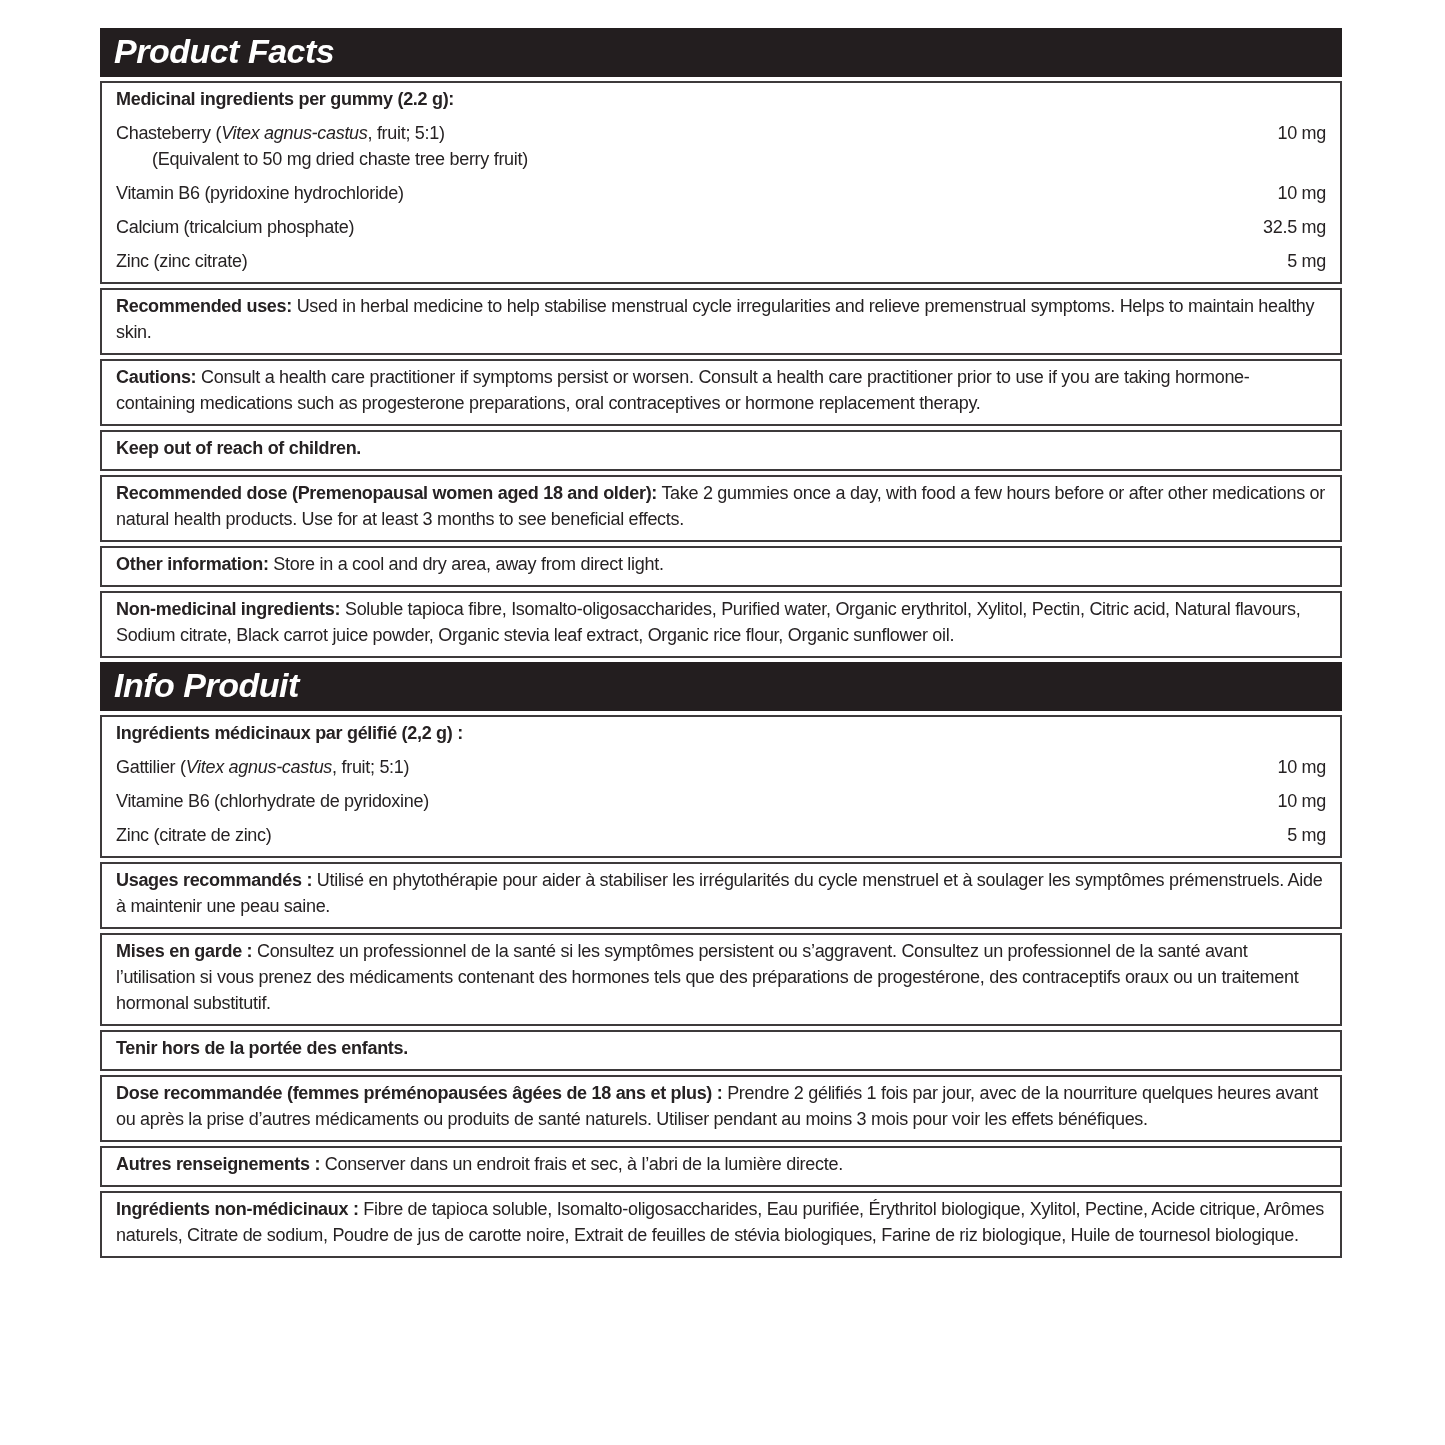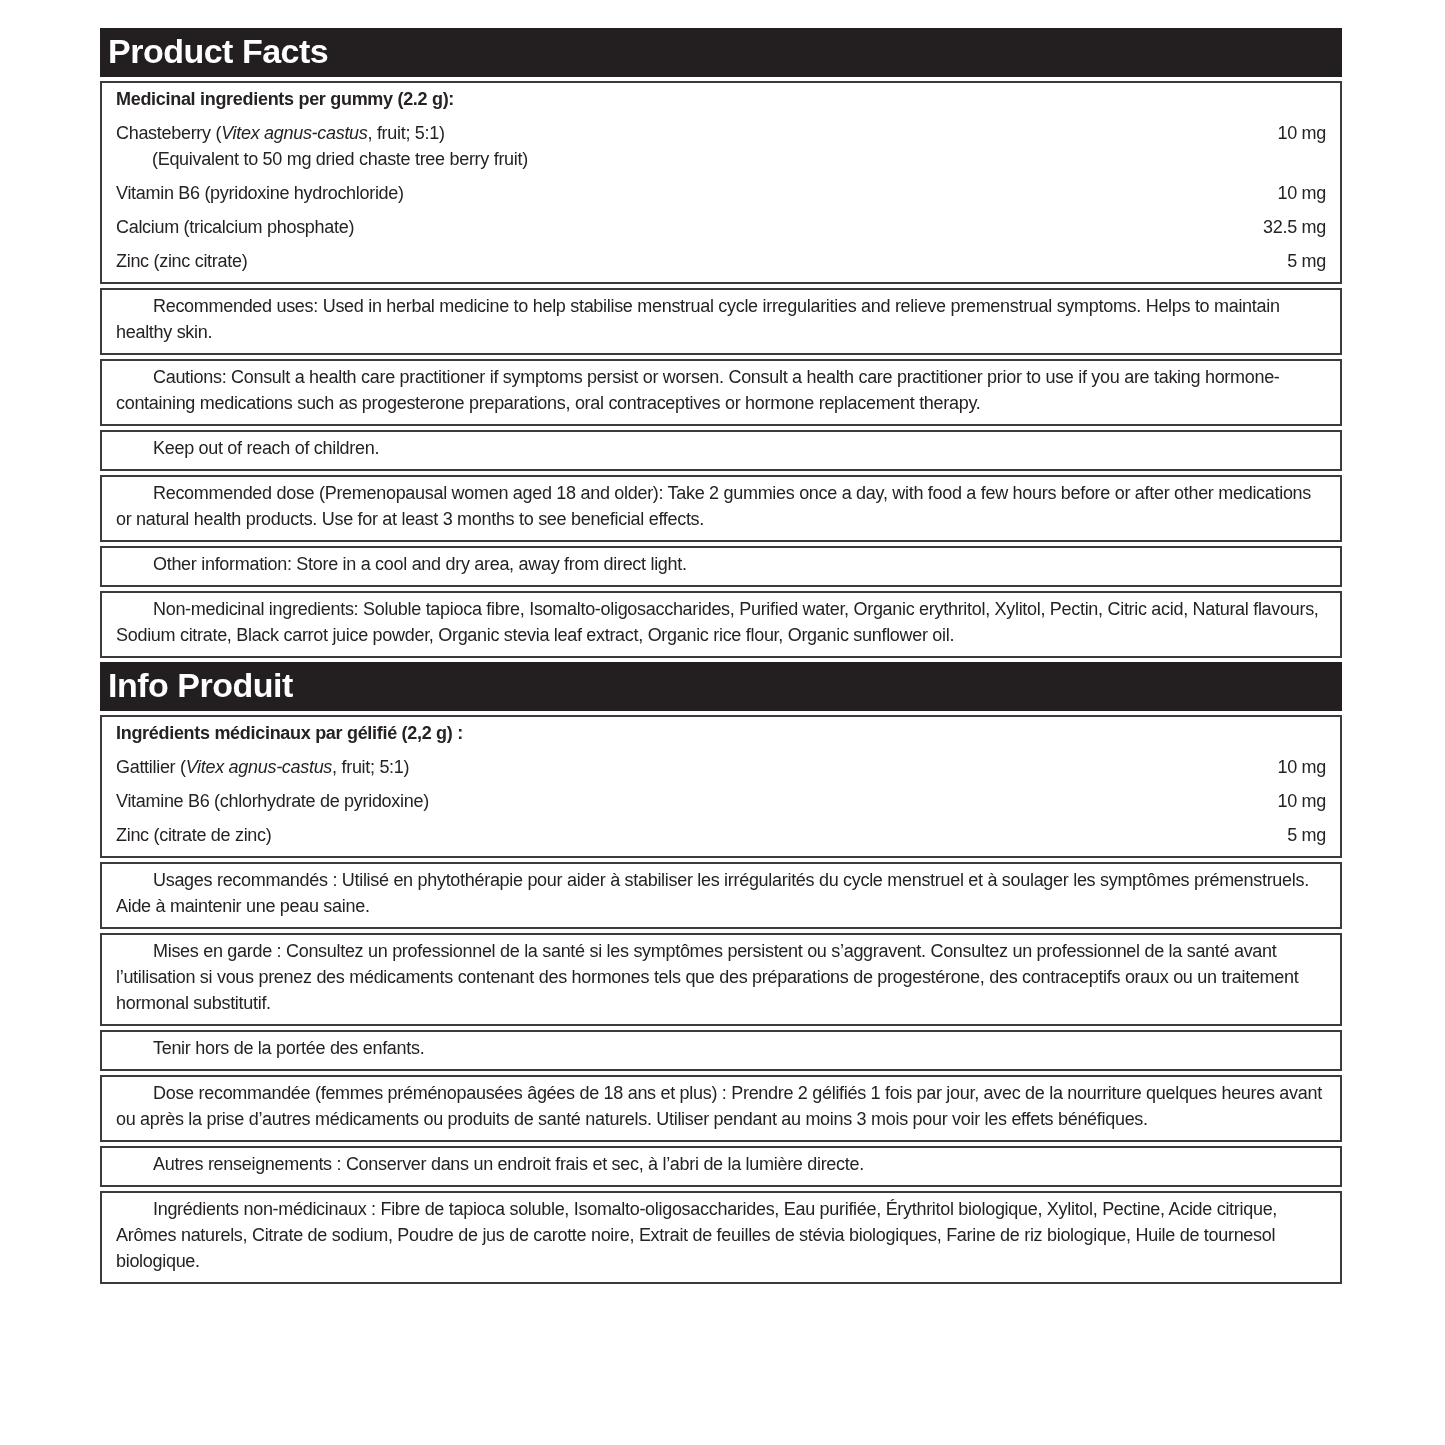--- a/index.html
+++ b/index.html
@@ -16,24 +16,25 @@
     left: 100px;
     top: 28px;
     width: 1242px;
   }
   .bar {
     background: #231e1f;
     color: #ffffff;
     font-weight: bold;
     font-size: 34px;
     line-height: 38px;
-    padding: 4px 14px 7px 8px;
+    padding: 4px 14px 7px 14px;
     letter-spacing: -0.5px;
     margin-bottom: 4px;
     box-sizing: border-box;
+    font-style: italic;
   }
   .box {
     border: 2px solid #3d3a3b;
     background: #ffffff;
     padding: 3px 14px 8px 14px;
     margin-bottom: 4px;
     box-sizing: border-box;
     font-size: 18px;
     line-height: 26px;
     letter-spacing: -0.3px;
@@ -41,21 +42,21 @@
   .box p { margin: 0; }
   .heading { font-weight: bold; }
   .row {
     display: flex;
     justify-content: space-between;
     align-items: baseline;
   }
   .row .nm { flex: 1 1 auto; }
   .row .val { flex: 0 0 auto; white-space: nowrap; padding-left: 18px; margin-top: 8px; }
   .row.indent { padding-left: 36px; }
-  .lead { font-weight: normal; margin-left: 37px; }
+  .lead { font-weight: bold; }
   i { font-style: italic; }
 </style>
 </head>
 <body>
 
 <div class="label-wrap">
 
   <div class="bar">
     <span>Product Facts</span>
   </div>

